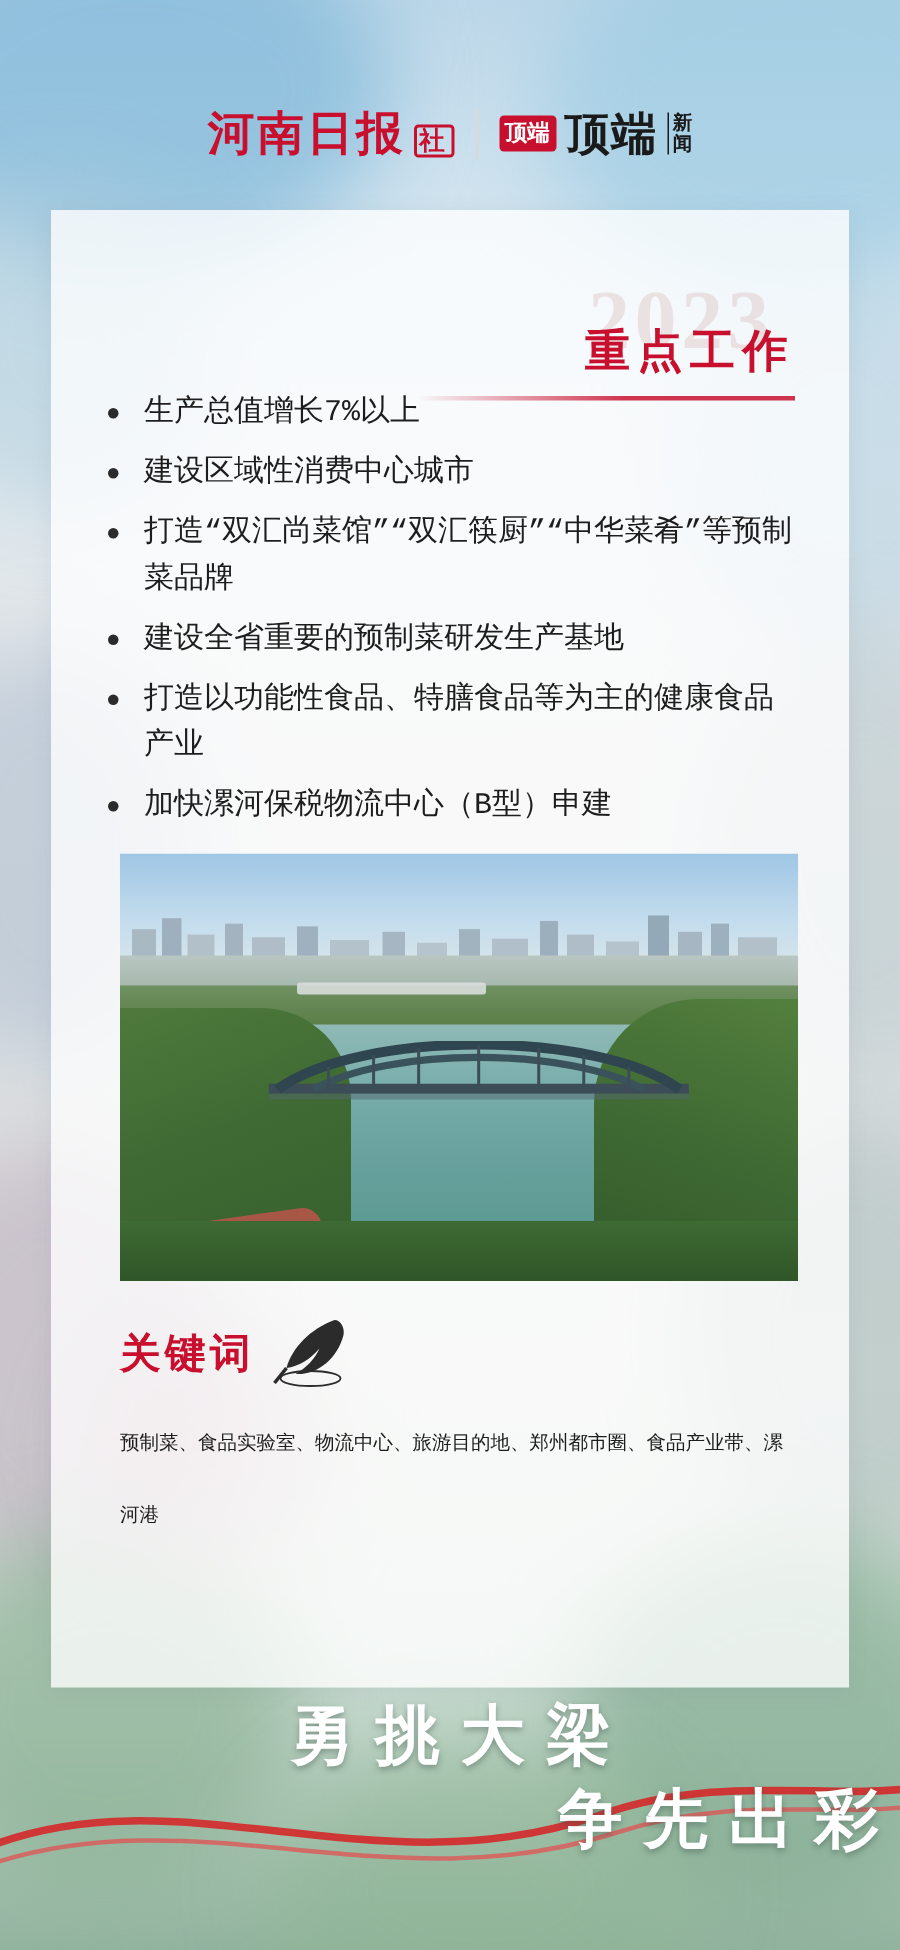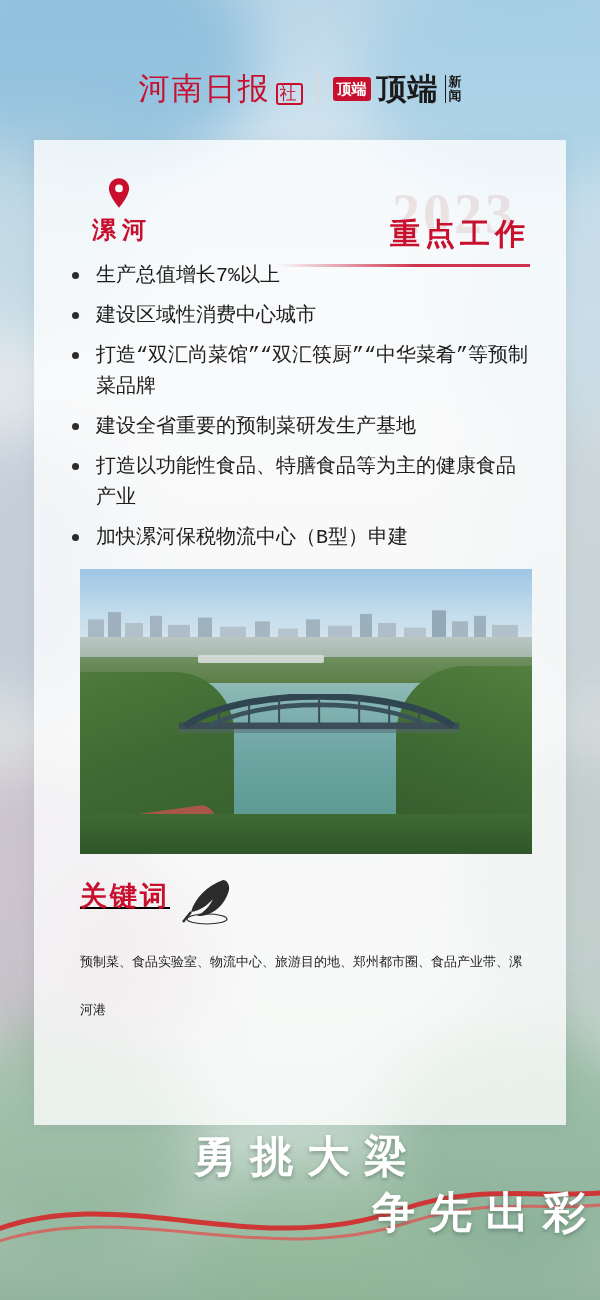--- a/index.html
+++ b/index.html
@@ -64,21 +64,21 @@
     left: 0;
     width: 600px;
     height: 62px;
     display: flex;
     align-items: center;
     justify-content: center;
     gap: 14px;
   }
   .logo-henan {
     font-family: "Liberation Serif", serif;
-    font-weight: normal;
+    font-weight: bold;
     font-size: 31px;
     letter-spacing: 2px;
     color: #c8102e;
     white-space: nowrap;
     display: flex;
     align-items: baseline;
     gap: 2px;
   }
   .logo-henan .small {
     font-size: 17px;
@@ -290,22 +290,22 @@
     position: absolute; left: 26%; top: 30%; width: 28%; height: 3%;
     background: #d9dedd;
     border-radius: 2px;
     opacity: .9;
   }
 
   
   .kw-head {
     margin: 24px 0 0 46px;
     display: flex;
+    align-items: center;
     gap: 7px;
-    text-decoration: underline;
   }
   .kw-title {
     font-family: "Liberation Serif", serif;
     font-weight: bold;
     font-size: 27px;
     color: #c8102e;
     letter-spacing: 3px;
   }
   .kw-feather {
     width: 66px;
@@ -396,27 +396,20 @@
       <span class="dd-sub">
         <span>新</span><br>
         <span>闻</span>
       </span>
     </div>
   </div>
 
   <div class="card">
 
     <div class="card-head">
-      <div class="city-block">
-        <svg class="pin-icon" viewBox="0 0 24 32">
-          <path d="M12 0C5.9 0 1 4.9 1 11c0 8.2 11 21 11 21s11-12.8 11-21c0-6.1-4.9-11-11-11z" fill="#c8102e"></path>
-          <circle cx="12" cy="11" r="4.2" fill="#ffffff"></circle>
-        </svg>
-        <div class="city-name">漯河</div>
-      </div>
 
       <div class="head-right">
         <div class="ghost-year">2023</div>
         <div class="focus-title">重点工作</div>
         <div class="head-rule"></div>
       </div>
     </div>
 
     <ul class="bullets">
       <li>生产总值增长7%以上</li>

